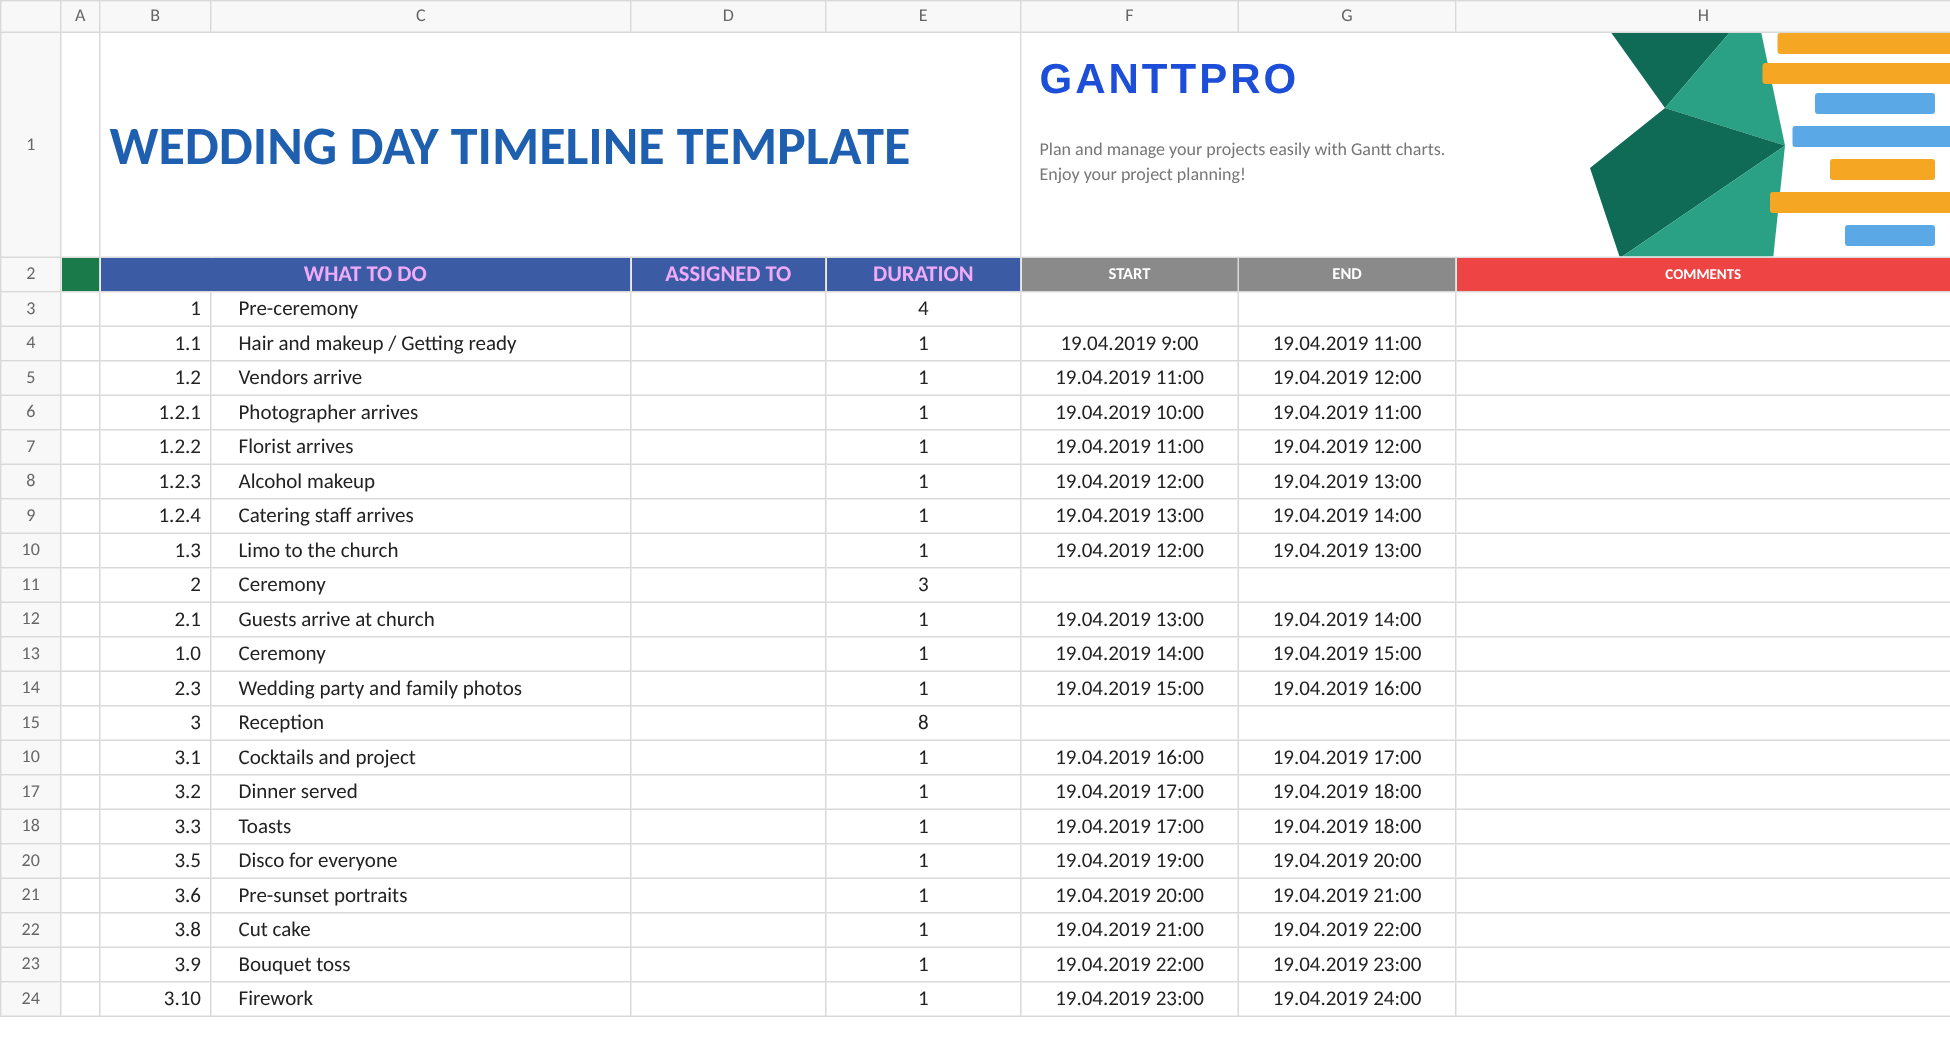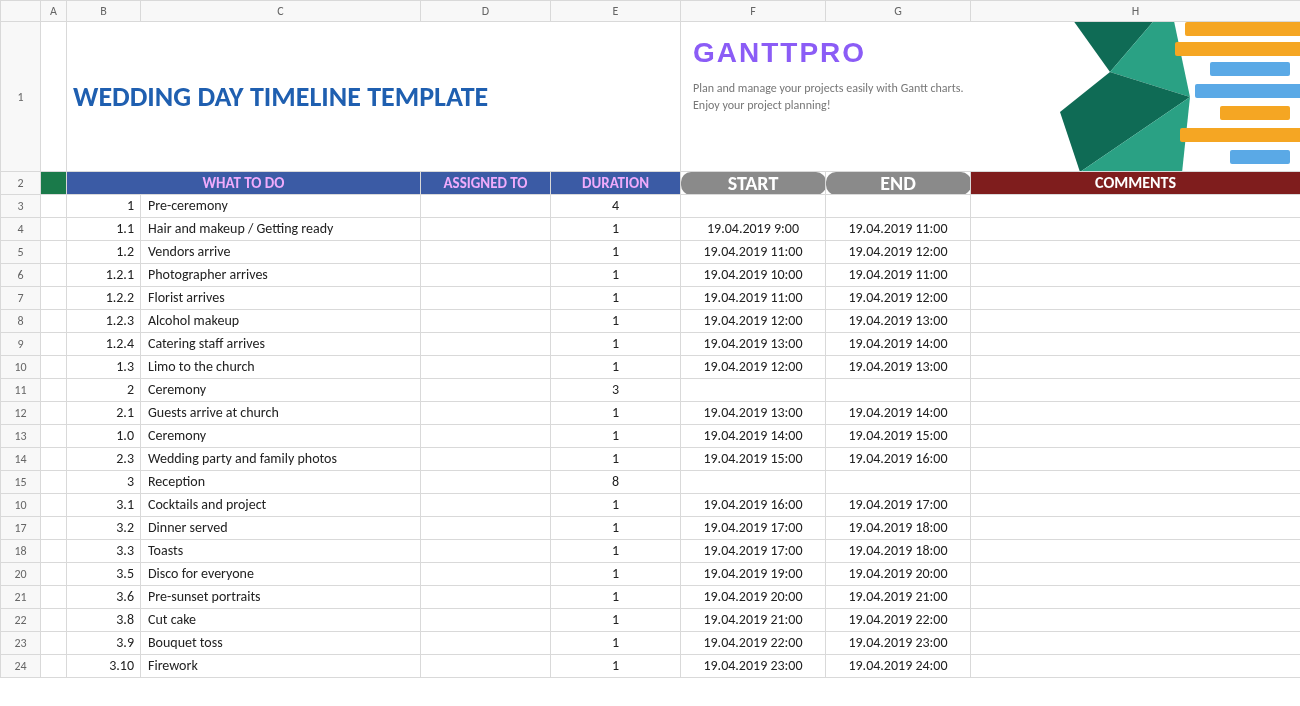--- a/index.html
+++ b/index.html
@@ -47,63 +47,63 @@
     color: #666;
     font-size: 12px;
     text-align: center;
   }
 
   
   .title-row td { height: 150px; vertical-align: middle; }
 
   .title-text {
     color: #1f5fb0;
-    font-size: 28px;
+    font-size: 36px;
     font-weight: bold;
     text-align: left;
     padding-left: 6px;
   }
 
   .brand-cell { position: relative; vertical-align: top; }
   .brand-wrap {
     position: absolute;
     inset: 0;
     padding: 20px 12px 0 12px;
     text-align: left;
     background: #fff;
     overflow: hidden;
   }
   .brand-logo {
     font-family: Arial, sans-serif;
     font-size: 28px;
     font-weight: 800;
-    color: #8b5cf6;
+    color: #1d4ed8;
     letter-spacing: 2px;
   }
   .brand-tag {
-    margin-top: 16px;
+    margin-top: 28px;
     font-size: 12px;
     color: #777;
     line-height: 1.45;
   }
   .brand-graphic {
     position: absolute;
     right: -20px; top: -20px;
     width: 300px; height: 190px;
     pointer-events: none;
   }
 
   
   .hdr-blue { background: #3b5ba5; color: #f0abfc; font-weight: bold; font-size: 15px; }
   .hdr-green { background: #1a7a4a; color: #fff; font-weight: bold; font-size: 15px; }
-  .hdr-gray { background: #8a8a8a; color: #fff; font-weight: bold; font-size: 20px; border-radius: 10px; }
-  .hdr-lgray { background: #7f1d1d; color: #fff; font-weight: bold; font-size: 16px; }
+  .hdr-gray { background: #8a8a8a; color: #fff; font-weight: bold; font-size: 11px; }
+  .hdr-lgray { background: #ef4444; color: #fff; font-weight: bold; font-size: 10px; }
 
   .num-cell { text-align: right; padding-right: 6px; }
-  .txt-cell { text-align: left; padding-left: 7px; }
+  .txt-cell { text-align: left; padding-left: 18px; }
   .ctr-cell { text-align: center; }
 
 </style>
 </head>
 <body>
 
 <div class="sheet">
 <table>
   <colgroup>
     <col class="col-hdr">

